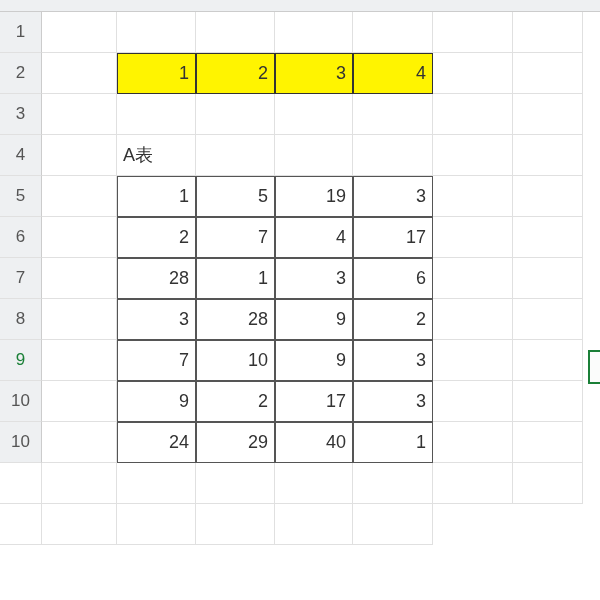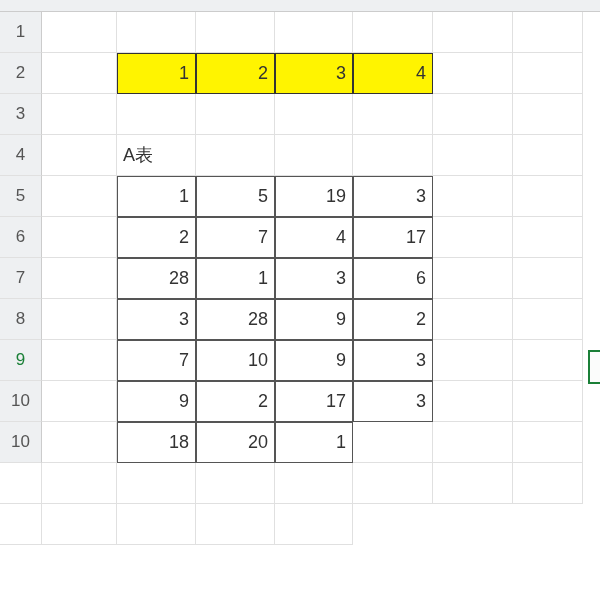--- a/index.html
+++ b/index.html
@@ -161,22 +161,23 @@
   <div class="cell"></div>
   <div class="cell num bordered">9</div>
   <div class="cell num bordered">2</div>
   <div class="cell num bordered">17</div>
   <div class="cell num bordered">3</div>
   <div class="cell"></div>
   <div class="cell"></div>
 
   <div class="cell rowhdr">10</div>
   <div class="cell"></div>
-  <div class="cell num bordered">18</div>
-  <div class="cell num bordered">20</div>
+  <div class="cell num bordered">24</div>
+  <div class="cell num bordered">29</div>
+  <div class="cell num bordered">40</div>
   <div class="cell num bordered">1</div>
   <div class="cell"></div>
   <div class="cell"></div>
 
   <div class="cell"></div>
   <div class="cell"></div>
   <div class="cell"></div>
   <div class="cell"></div>
   <div class="cell"></div>
   <div class="cell"></div>

